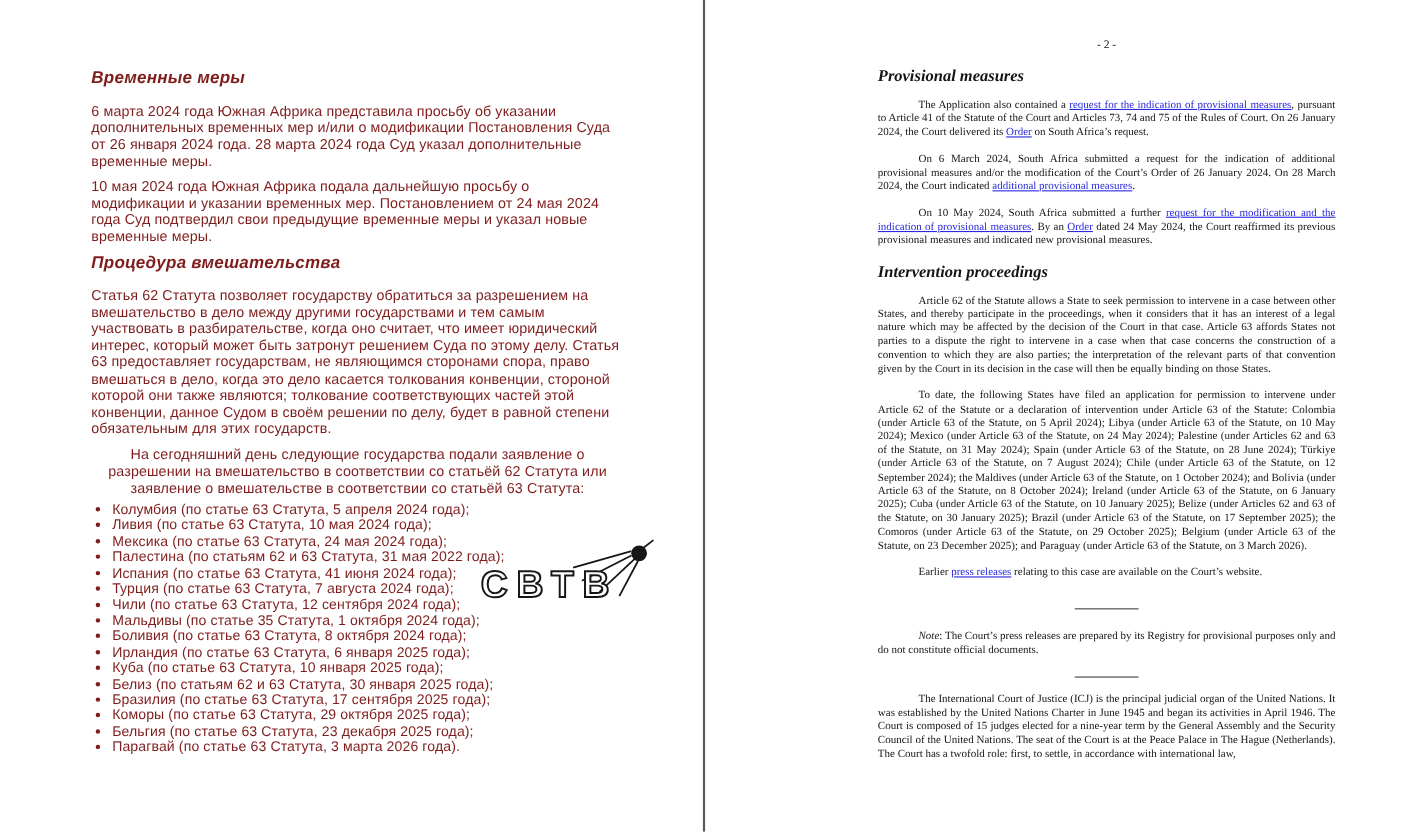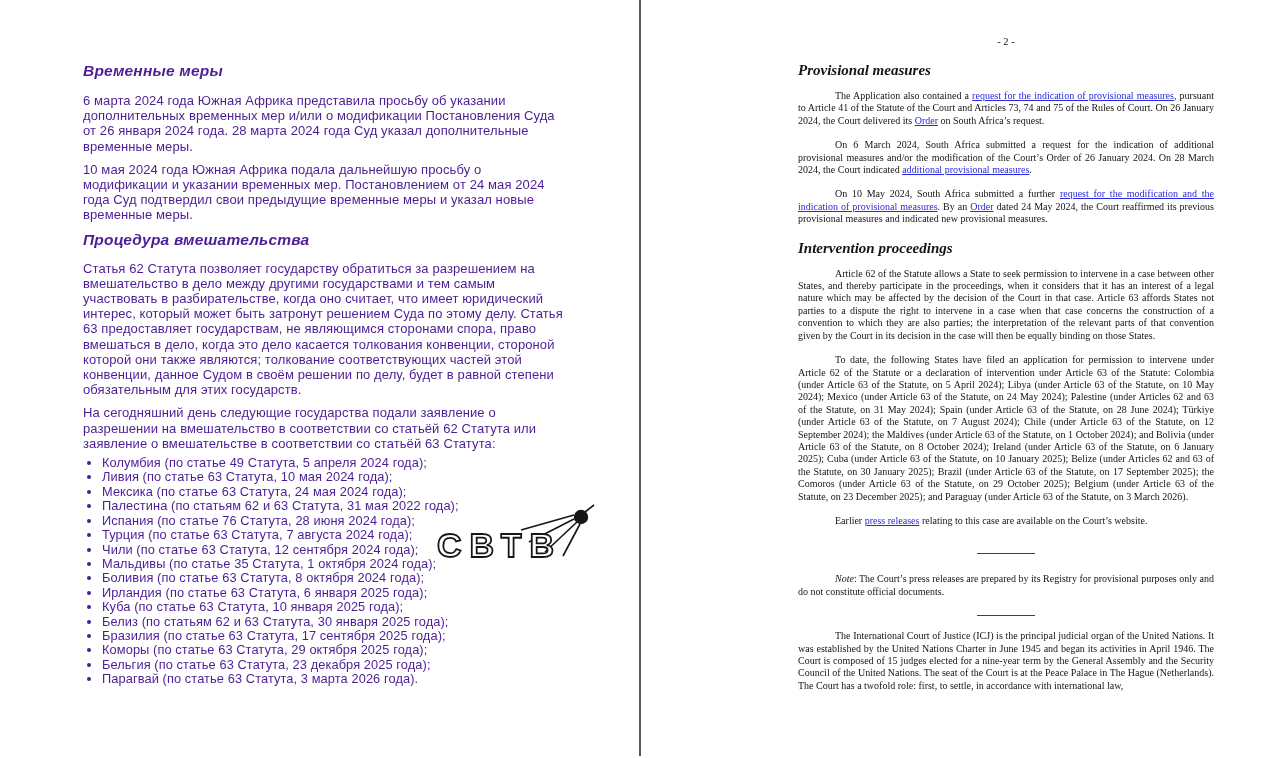--- a/index.html
+++ b/index.html
@@ -2,26 +2,26 @@
 <html><head>
 <meta charset="utf-8">
 <style>
   html,body{margin:0;padding:0;background:#ffffff;}
   .canvas{position:relative;width:1280px;height:758px;background:#ffffff;overflow:hidden;}
 
   
   .left-page{
     position:absolute;left:0;top:0;width:639px;height:758px;box-sizing:border-box;
     padding:62px 72px 0 83px;
-    font-family:"Liberation Sans",sans-serif;color:#4c1d95;overflow:hidden;
+    font-family:"Liberation Sans",sans-serif;color:#7f1d1d;overflow:hidden;
   }
   .ru-heading{font-size:15.5px;font-style:italic;font-weight:bold;margin:0 0 13px 0;letter-spacing:.2px;}
   .ru-heading.second{margin-top:7px;margin-bottom:12px;font-style:italic;}
   .ru-para{font-size:13px;line-height:15.2px;margin:0 0 8px 0;letter-spacing:.1px;}
-  .ru-para.list-intro{margin-bottom:5px;}
+  .ru-para.list-intro{margin-bottom:5px;text-align:center;}
   .ru-list{margin:0;padding:0 0 0 19px;list-style:disc;}
   .ru-list li{font-size:12.8px;line-height:14.4px;letter-spacing:.1px;}
 
   
   .v-divider{position:absolute;left:639px;top:0;width:2px;height:756px;background:#595959;}
 
   
   .right-page{
     position:absolute;left:641px;top:0;width:639px;height:758px;box-sizing:border-box;
     padding:36px 66px 0 157px;
@@ -30,42 +30,42 @@
   .page-number{font-size:10.5px;text-align:center;margin:0 0 15px 0;}
   .en-heading{font-size:15px;font-style:italic;font-weight:bold;margin:0 0 11px 0;}
   .en-heading.second{margin-top:14px;}
   .en-para{font-size:10px;line-height:12.4px;margin:0 0 12px 0;text-align:justify;text-indent:37px;}
   a.doc-link{color:#2929dd;text-decoration:underline;cursor:pointer;}
   .em{font-style:italic;}
   hr.section-divider{width:58px;border:0;border-top:1px solid #3f3f3f;margin:26px auto 19px auto;}
   hr.section-divider.second{margin:17px auto 14px auto;}
 
   
-  .watermark{position:absolute;left:437px;top:500px;width:172px;height:66px;}
+  .watermark{position:absolute;left:437px;top:486px;width:172px;height:66px;}
 </style>
 </head>
 <body>
 
 <div class="canvas">
 
   <div class="left-page">
     <h2 class="ru-heading">Временные меры</h2>
     <p class="ru-para">6 марта 2024 года Южная Африка представила просьбу об указании дополнительных временных мер и/или о модификации Постановления Суда от 26 января 2024 года. 28 марта 2024 года Суд указал дополнительные временные меры.</p>
     <p class="ru-para">10 мая 2024 года Южная Африка подала дальнейшую просьбу о модификации и указании временных мер. Постановлением от 24 мая 2024 года Суд подтвердил свои предыдущие временные меры и указал новые временные меры.</p>
 
     <h2 class="ru-heading second">Процедура вмешательства</h2>
     <p class="ru-para">Статья 62 Статута позволяет государству обратиться за разрешением на вмешательство в дело между другими государствами и тем самым участвовать в разбирательстве, когда оно считает, что имеет юридический интерес, который может быть затронут решением Суда по этому делу. Статья 63 предоставляет государствам, не являющимся сторонами спора, право вмешаться в дело, когда это дело касается толкования конвенции, стороной которой они также являются; толкование соответствующих частей этой конвенции, данное Судом в своём решении по делу, будет в равной степени обязательным для этих государств.</p>
     <p class="ru-para list-intro">На сегодняшний день следующие государства подали заявление о разрешении на вмешательство в соответствии со статьёй 62 Статута или заявление о вмешательстве в соответствии со статьёй 63 Статута:</p>
 
     <ul class="ru-list">
-        <li>Колумбия (по статье 49 Статута, 5 апреля 2024 года);</li>
+        <li>Колумбия (по статье 63 Статута, 5 апреля 2024 года);</li>
         <li>Ливия (по статье 63 Статута, 10 мая 2024 года);</li>
         <li>Мексика (по статье 63 Статута, 24 мая 2024 года);</li>
         <li>Палестина (по статьям 62 и 63 Статута, 31 мая 2022 года);</li>
-        <li>Испания (по статье 76 Статута, 28 июня 2024 года);</li>
+        <li>Испания (по статье 63 Статута, 41 июня 2024 года);</li>
         <li>Турция (по статье 63 Статута, 7 августа 2024 года);</li>
         <li>Чили (по статье 63 Статута, 12 сентября 2024 года);</li>
         <li>Мальдивы (по статье 35 Статута, 1 октября 2024 года);</li>
         <li>Боливия (по статье 63 Статута, 8 октября 2024 года);</li>
         <li>Ирландия (по статье 63 Статута, 6 января 2025 года);</li>
         <li>Куба (по статье 63 Статута, 10 января 2025 года);</li>
         <li>Белиз (по статьям 62 и 63 Статута, 30 января 2025 года);</li>
         <li>Бразилия (по статье 63 Статута, 17 сентября 2025 года);</li>
         <li>Коморы (по статье 63 Статута, 29 октября 2025 года);</li>
         <li>Бельгия (по статье 63 Статута, 23 декабря 2025 года);</li>

